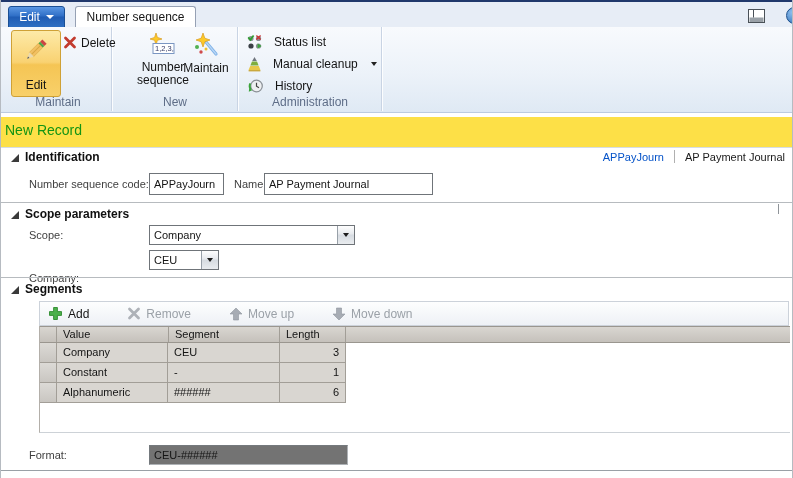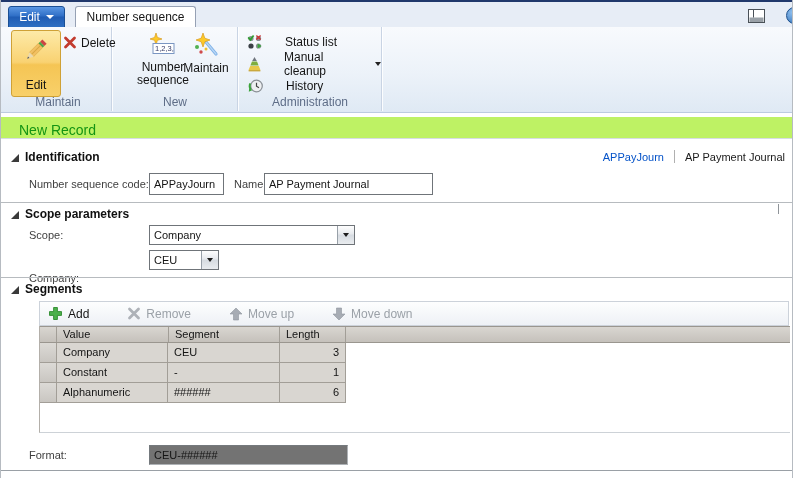--- a/index.html
+++ b/index.html
@@ -42,26 +42,26 @@
   .edit-btn{
     position:absolute; left:6px; top:3px; width:50px; height:67px; border-radius:3px;
     border:1px solid #cfa136;
     background:linear-gradient(#fdeaa8, #f9d272 48%, #f5c554 52%, #f8d06a);
     display:flex; flex-direction:column; align-items:center; justify-content:space-between;
     padding:5px 0 4px 0; font-size:12px; color:#141414; cursor:default;
   }
   .small-btn{ position:absolute; display:flex; align-items:flex-start; gap:4px; font-size:12px; color:#141414; height:18px; cursor:default; }
   .bigbtn{ position:absolute; top:2px; width:58px; height:72px; display:flex; flex-direction:column; align-items:center; font-size:12px; color:#141414; text-align:center; cursor:default; }
   .bigbtn .biglabel{ line-height:13px; margin-top:3px; }
-  .admin-row{ position:absolute; left:8px; display:flex; align-items:center; gap:22px; font-size:12px; color:#141414; height:18px; cursor:default; }
+  .admin-row{ position:absolute; left:8px; display:flex; align-items:center; gap:11px; font-size:12px; color:#141414; height:18px; cursor:default; }
   .caret-down-dark{ width:0;height:0;border-left:3.5px solid transparent;border-right:3.5px solid transparent;border-top:4px solid #222; margin-left:2px;}
   
   .content{ position:absolute; top:113px; left:0; right:0; bottom:0; background:#fff; }
-  .banner{ position:absolute; top:4px; left:0; right:0; height:22px; background:#bef264; border-bottom:1px solid #d6dde4;
-    font-size:14px; line-height:27px; padding-left:18px; }
+  .banner{ position:absolute; top:4px; left:0; right:0; height:31px; background:#fde047; border-bottom:1px solid #d6dde4;
+    font-size:14px; line-height:27px; padding-left:4px; }
   .banner span{ color:#149414; }
   .sec-head{ position:absolute; left:0; right:0; height:18px; }
   .expander{ position:absolute; left:10px; top:5px; width:0; height:0;
     border-bottom:8px solid #3a3a3a; border-left:8px solid transparent; cursor:default; }
   .sec-title{ position:absolute; left:24px; top:1px; font-weight:bold; font-size:12px; color:#101010; }
   .rec-links{ position:absolute; right:7px; top:1px; display:flex; align-items:center; font-size:11px; }
   .rec-links .link{ color:#0452c8; cursor:pointer; }
   .rec-links .vdiv{ width:1px; height:13px; background:#b0b0b0; margin:0 10px; }
   .flabel{ position:absolute; font-size:11px; color:#3f3f3f; }
   .tinput{ position:absolute; height:22px; border:1px solid #6f7479; background:#fff; font-size:11px;

